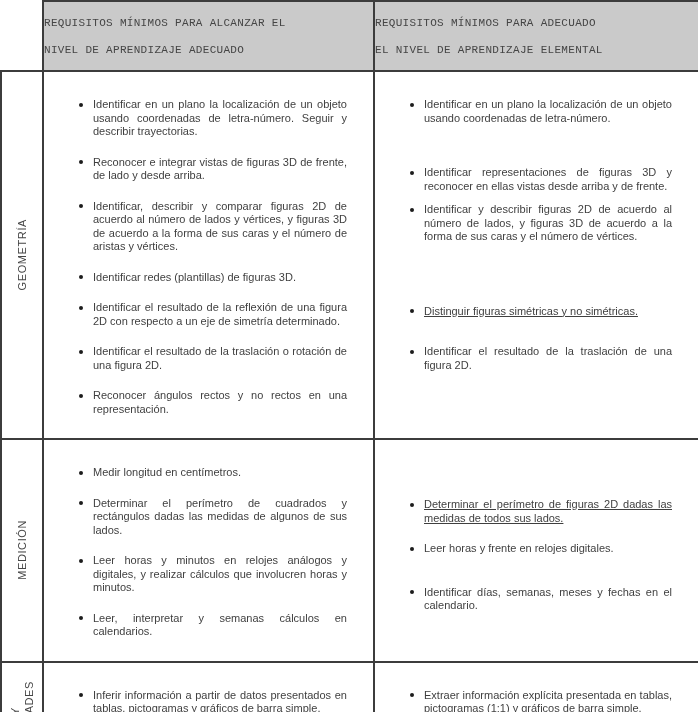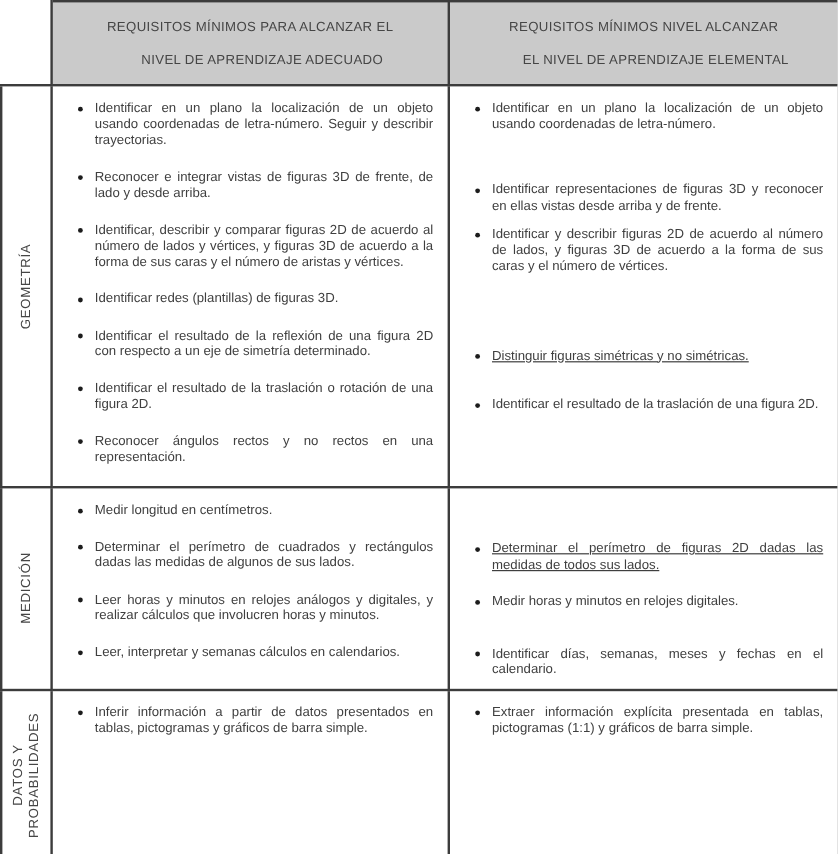--- a/index.html
+++ b/index.html
@@ -10,47 +10,47 @@
     border-collapse:collapse;
     table-layout:fixed;
     width:698px; height:712px;
   }
   td { border:2px solid #3c3c3c; vertical-align:top; padding:0; }
 
   td.corner { border-top:none; border-left:none; background:#fff; }
 
   td.hdr {
     background:#cacaca;
-    text-align:center;
     vertical-align:middle;
     color:#454545;
     font-size:11px;
     letter-spacing:0.3px;
+    font-family:Liberation Mono, monospace;
   }
-  td.hdr .hdr-line + .hdr-line { margin-top:15px;padding-left:20px; }
+  td.hdr .hdr-line + .hdr-line { margin-top:15px; }
 
   td.label { vertical-align:middle; }
   .label-wrap { display:flex; align-items:center; justify-content:center; width:100%; }
   .h-geo   { height:331px; }
   .h-med   { height:157px; }
   .h-datos { height:140px; }
   .rot {
     writing-mode:vertical-rl;
     transform:rotate(180deg);
     font-size:11px;
     color:#454545;
     letter-spacing:0.6px;
     line-height:14px;
     text-align:center;
     white-space:nowrap;
   }
 
   ul.blist {
     list-style:none;
-    margin:2px;
+    margin:16px;
     padding:10px 10px 6px 12px;
     color:#3f3f3f;
     font-size:11px;
     line-height:13.5px;
   }
   ul.blist li {
     position:relative;
     padding-left:21px;
     text-align:justify;
     margin-top:17px;
@@ -87,21 +87,21 @@
         <tr style="height:70px">
       <td class="corner"></td>
       <td class="hdr">
         <div>
               <div class="hdr-line">REQUISITOS MÍNIMOS PARA ALCANZAR EL</div>
               <div class="hdr-line">NIVEL DE APRENDIZAJE ADECUADO</div>
             </div>
       </td>
       <td class="hdr">
         <div>
-              <div class="hdr-line">REQUISITOS MÍNIMOS NIVEL ALCANZAR</div>
+              <div class="hdr-line">REQUISITOS MÍNIMOS PARA ADECUADO</div>
               <div class="hdr-line">EL NIVEL DE APRENDIZAJE ELEMENTAL</div>
             </div>
       </td>
     </tr>
 
     <tr style="height:335px">
       <td class="label">
         <div class="label-wrap h-geo">
           <div class="rot">
                 <div>GEOMETRÍA</div>
@@ -142,21 +142,21 @@
         <ul class="blist">
               <li>Medir longitud en centímetros.</li>
               <li>Determinar el perímetro de cuadrados y rectángulos dadas las medidas de algunos de sus lados.</li>
               <li>Leer horas y minutos en relojes análogos y digitales, y realizar cálculos que involucren horas y minutos.</li>
               <li>Leer, interpretar y semanas cálculos en calendarios.</li>
             </ul>
       </td>
       <td>
         <ul class="blist med-elem">
               <li>Determinar el perímetro de figuras 2D dadas las medidas de todos sus lados.</li>
-              <li>Medir horas y minutos en relojes digitales.</li>
+              <li>Leer horas y frente en relojes digitales.</li>
               <li>Identificar días, semanas, meses y fechas en el calendario.</li>
             </ul>
       </td>
     </tr>
 
     <tr style="height:144px">
       <td class="label">
         <div class="label-wrap h-datos">
           <div class="rot">
                 <div>DATOS Y</div>

